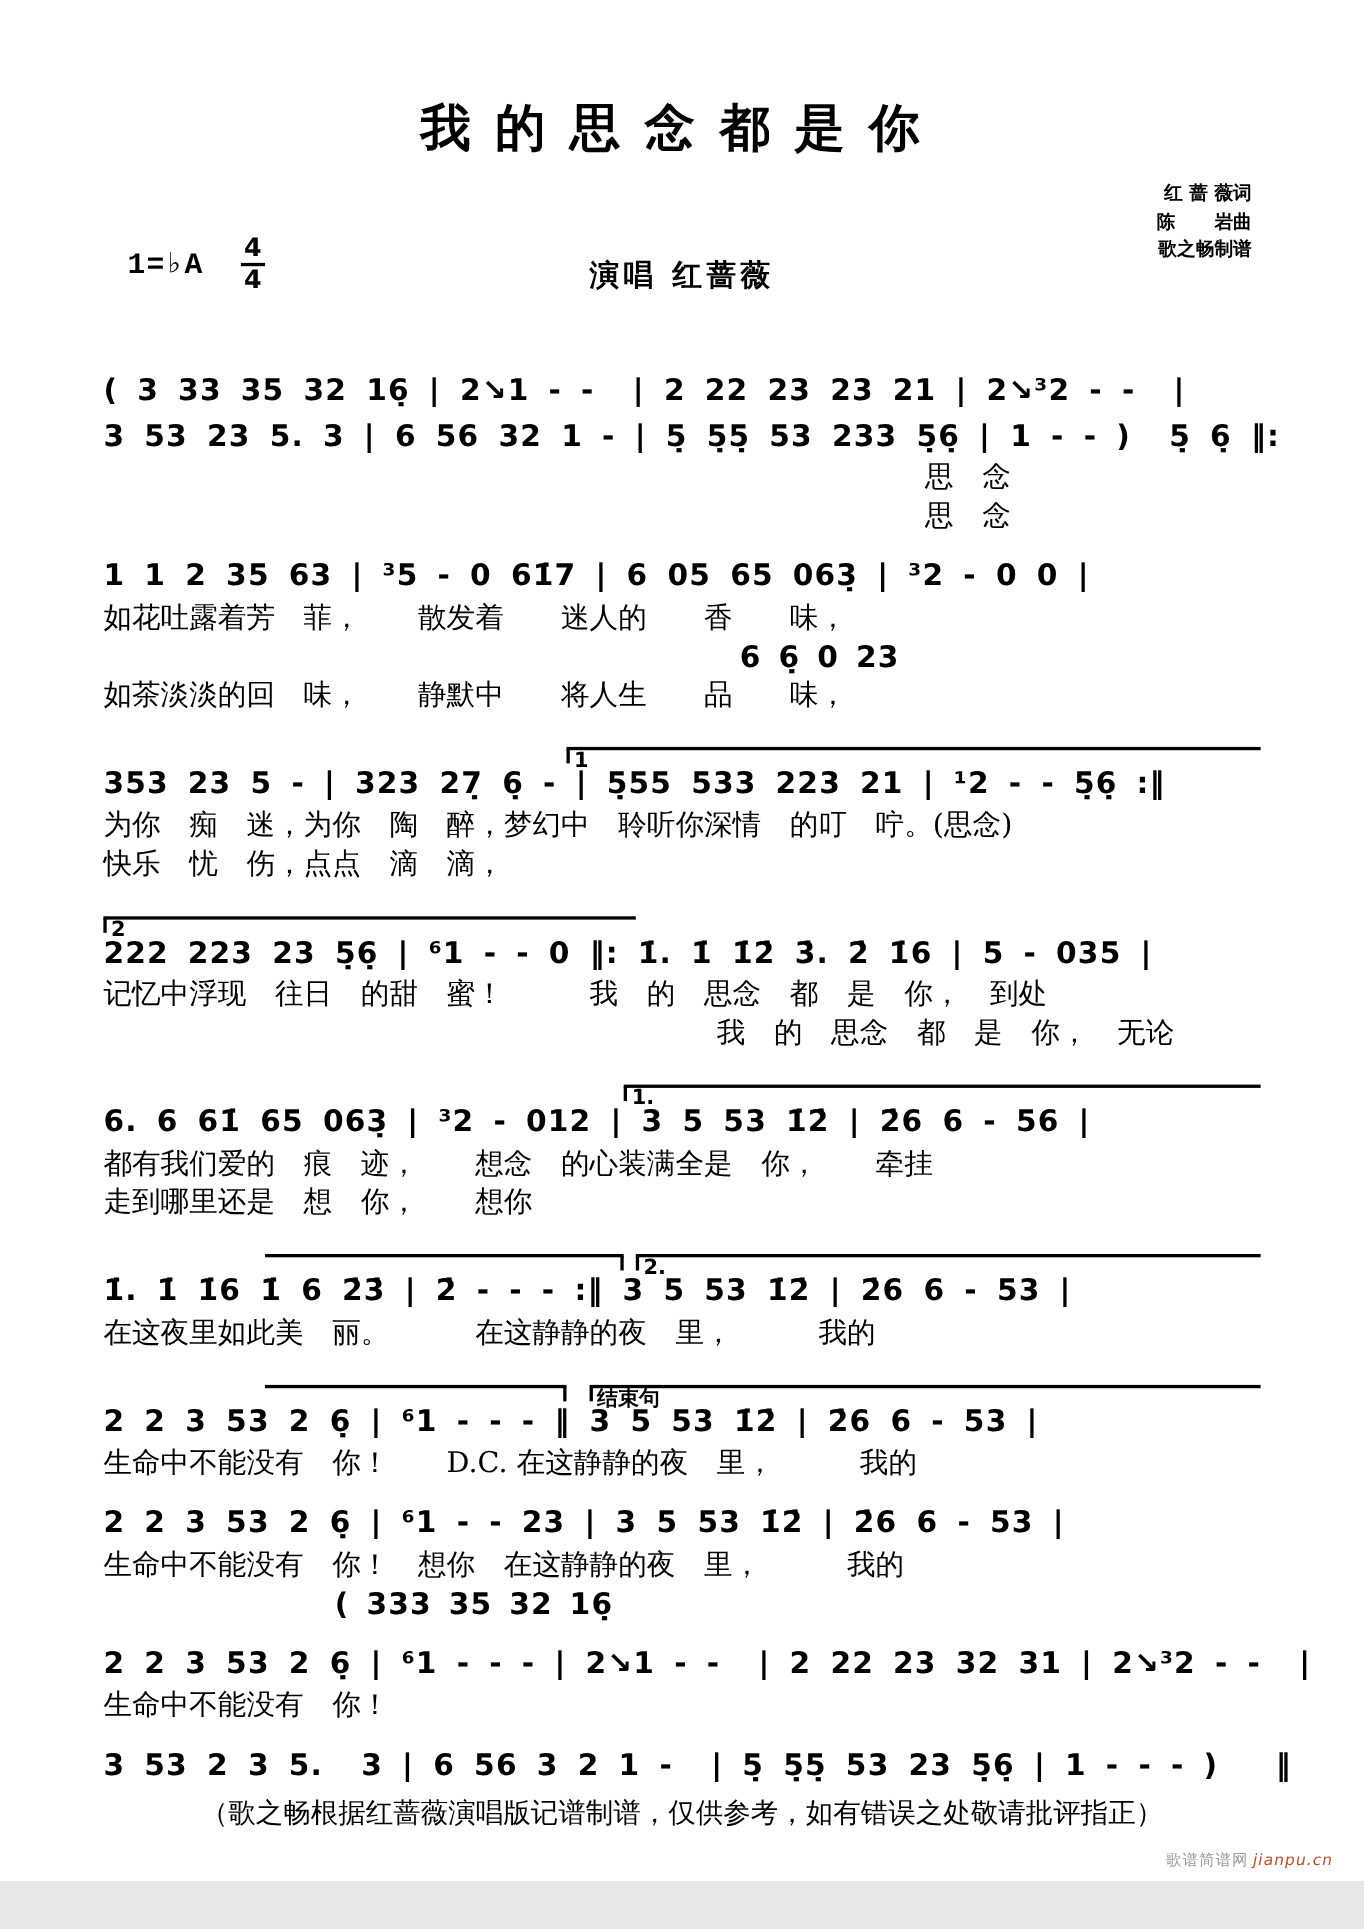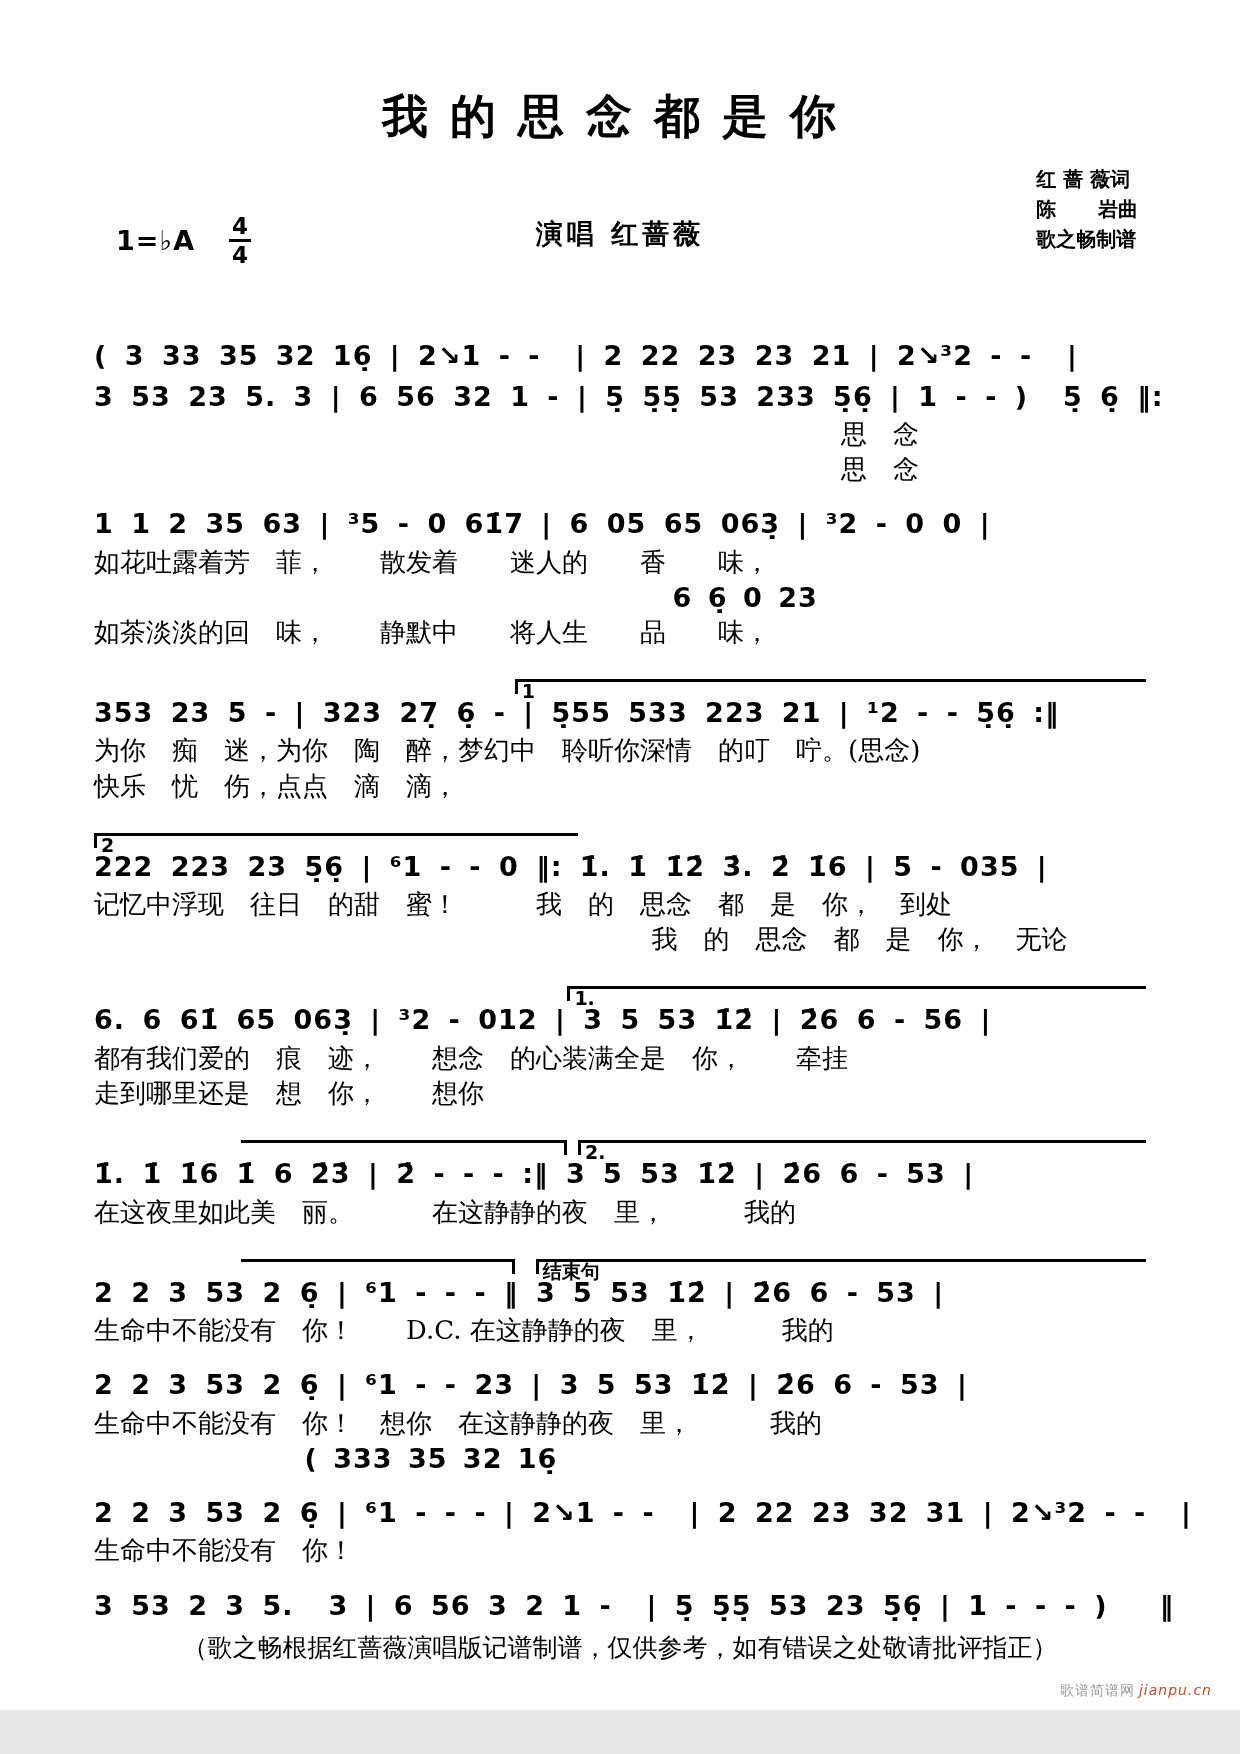--- a/index.html
+++ b/index.html
@@ -4,29 +4,29 @@
 <style>
   html,body{margin:0;padding:0;background:#e8e8e8;}
   .page{position:relative;width:1240px;height:1710px;margin:0 auto;background:#ffffff;
         color:#000;font-family:"DejaVu Sans",sans-serif;overflow:hidden;}
   .content{padding:0 94px;}
   .title{text-align:center;font-size:46px;font-weight:bold;letter-spacing:22px;
          font-family:"DejaVu Serif",serif;padding-top:86px;}
   .meta{position:relative;margin-top:52px;height:130px;}
   .key-block{position:absolute;left:22px;top:14px;display:flex;align-items:center;
              font-size:27px;font-weight:bold;}
-  .key-sig{letter-spacing:1px;}
+  .key-sig{letter-spacing:1px;font-family:Liberation Mono, monospace;}
   .time-sig{display:inline-flex;flex-direction:column;align-items:center;margin-left:34px;
             font-size:23px;font-weight:bold;line-height:1.05;}
   .time-sig .top{border-bottom:3px solid #000;padding:0 3px 1px;}
   .time-sig .bot{padding-top:1px;}
-  .performer{position:absolute;left:50%;transform:translateX(-50%);top:16px;
+  .performer{position:absolute;left:50%;transform:translateX(-50%);top:32px;
              font-size:27px;font-weight:bold;letter-spacing:4px;}
-  .credits{position:absolute;right:8px;top:-36px;font-size:20px;font-weight:bold;
-           line-height:1.5;text-align:left;white-space:pre;}
+  .credits{position:absolute;right:8px;top:-36px;font-size:17px;font-weight:bold;
+           line-height:1.5;text-align:right;white-space:pre;}
   .systems{margin-top:6px;}
   .system{position:relative;margin-bottom:17px;}
   .bracket-row{position:relative;height:26px;}
   .volta-bracket{position:absolute;top:12px;border-top:3px solid #000;height:14px;box-sizing:border-box;}
   .volta-bracket.tick-left::before{content:"";position:absolute;left:0;top:-1px;height:13px;
            border-left:3px solid #000;}
   .volta-bracket.tick-right::after{content:"";position:absolute;right:0;top:-1px;height:13px;
            border-right:3px solid #000;}
   .volta-label{position:absolute;left:7px;top:0px;font-size:19px;font-weight:bold;line-height:1;}
   .notes-row{font-size:27px;font-weight:bold;letter-spacing:1px;word-spacing:7px;

